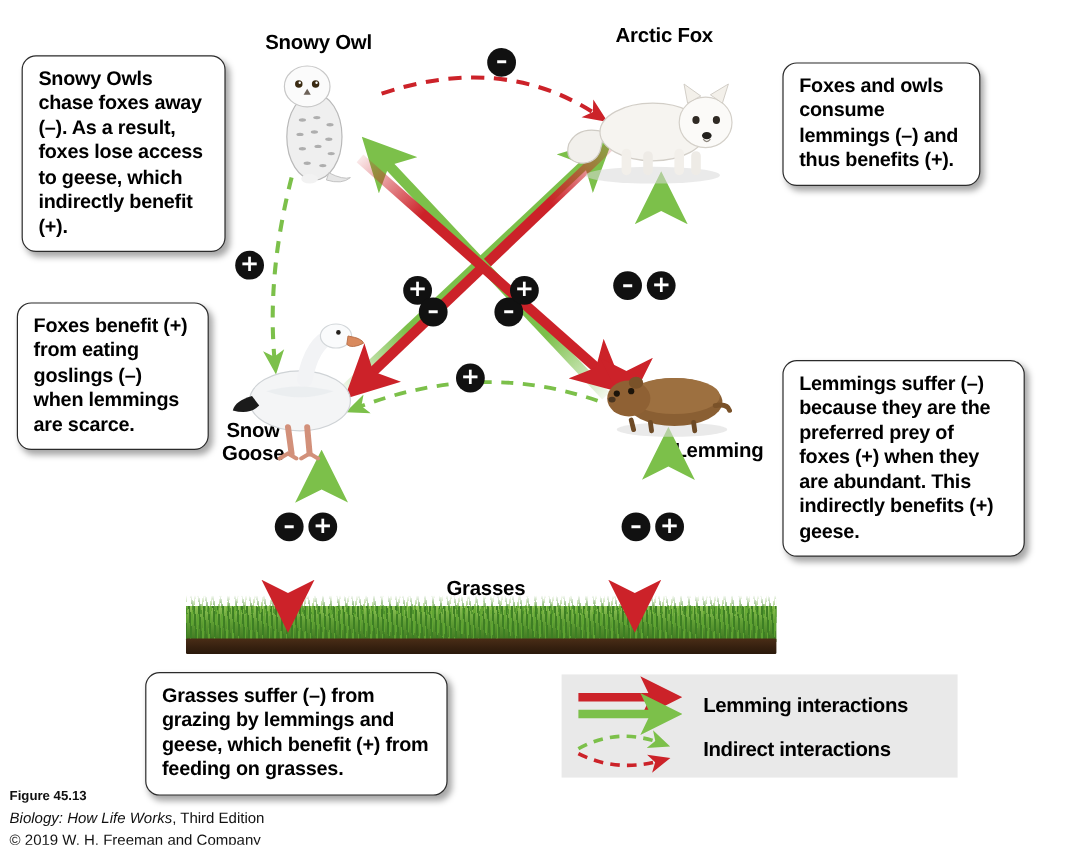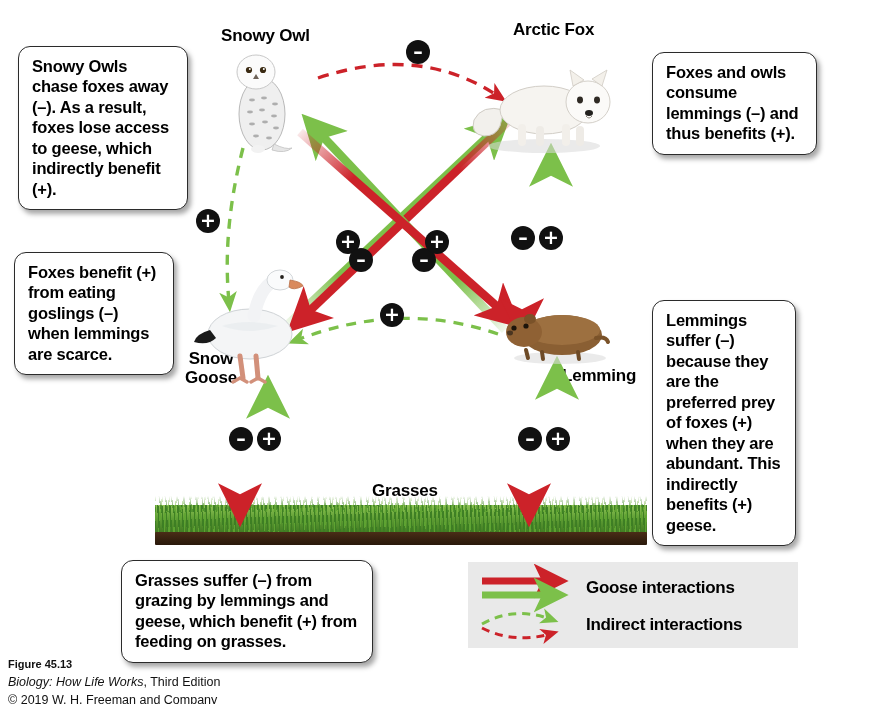--- a/index.html
+++ b/index.html
@@ -274,21 +274,21 @@
   <div class="badge" style="left:539px;top:226px;">+</div>
   <div class="badge" style="left:380px;top:303px;">+</div>
   <div class="badge" style="left:229px;top:427px;">–</div>
   <div class="badge" style="left:257px;top:427px;">+</div>
   <div class="badge" style="left:518px;top:427px;">–</div>
   <div class="badge" style="left:546px;top:427px;">+</div>
 
   <div class="callout" style="left:18px;top:30px;width:170px;margin-top:16px;">Snowy Owls chase foxes away (–). As a result, foxes lose access to geese, which indirectly benefit (+).</div>
   <div class="callout" style="left:652px;top:52px;width:165px;">Foxes and owls consume lemmings (–) and thus benefits (+).</div>
   <div class="callout" style="left:14px;top:252px;width:160px;">Foxes benefit (+) from eating goslings (–) when lemmings are scarce.</div>
-  <div class="callout" style="left:652px;top:300px;width:144px;">Lemmings suffer (–) because they are the preferred prey of foxes (+) when they are abundant. This indirectly benefits (+) geese.</div>
+  <div class="callout" style="left:652px;top:300px;width:202px;">Lemmings suffer (–) because they are the preferred prey of foxes (+) when they are abundant. This indirectly benefits (+) geese.</div>
   <div class="callout" style="left:121px;top:560px;width:252px;">Grasses suffer (–) from grazing by lemmings and geese, which benefit (+) from feeding on grasses.</div>
 
   <div id="legend">
     <svg width="330" height="86" viewBox="0 0 330 86">
       <defs>
         <marker id="lg-red" markerWidth="5" markerHeight="5" refX="3.2" refY="2.5" orient="auto">
           <path d="M0,0 L5,2.5 L0,5 L1.2,2.5 Z" fill="#cc2229"></path>
         </marker>
         <marker id="lg-green" markerWidth="5" markerHeight="5" refX="3.2" refY="2.5" orient="auto">
           <path d="M0,0 L5,2.5 L0,5 L1.2,2.5 Z" fill="#7cc04a"></path>
@@ -298,21 +298,21 @@
         </marker>
         <marker id="lg-dgreen" markerWidth="6" markerHeight="6" refX="3" refY="3" orient="auto">
           <path d="M0,0.4 L6,3 L0,5.6 L1.6,3 Z" fill="#7cc04a"></path>
         </marker>
       </defs>
       <line x1="14" y1="19" x2="88" y2="19" stroke="#cc2229" stroke-width="7" marker-end="url(#lg-red)"></line>
       <line x1="14" y1="33" x2="88" y2="33" stroke="#7cc04a" stroke-width="7" marker-end="url(#lg-green)"></line>
       <path d="M14,62 Q46,44 82,57" fill="none" stroke="#7cc04a" stroke-width="3" stroke-dasharray="8 6" marker-end="url(#lg-dgreen)"></path>
       <path d="M14,66 Q46,82 82,72" fill="none" stroke="#cc2229" stroke-width="3" stroke-dasharray="8 6" marker-end="url(#lg-dred)"></path>
     </svg>
-    <div class="legend-text" style="top:16px;">Goose interactions</div>
+    <div class="legend-text" style="top:16px;">Lemming interactions</div>
     <div class="legend-text" style="top:53px;">Indirect interactions</div>
   </div>
 
   <div id="caption">
     <div class="ttl">Figure 45.13</div>
     <div>
       <span class="it">Biology: How Life Works</span><span>, Third Edition</span>
     </div>
     <div>© 2019 W. H. Freeman and Company</div>
   </div>

